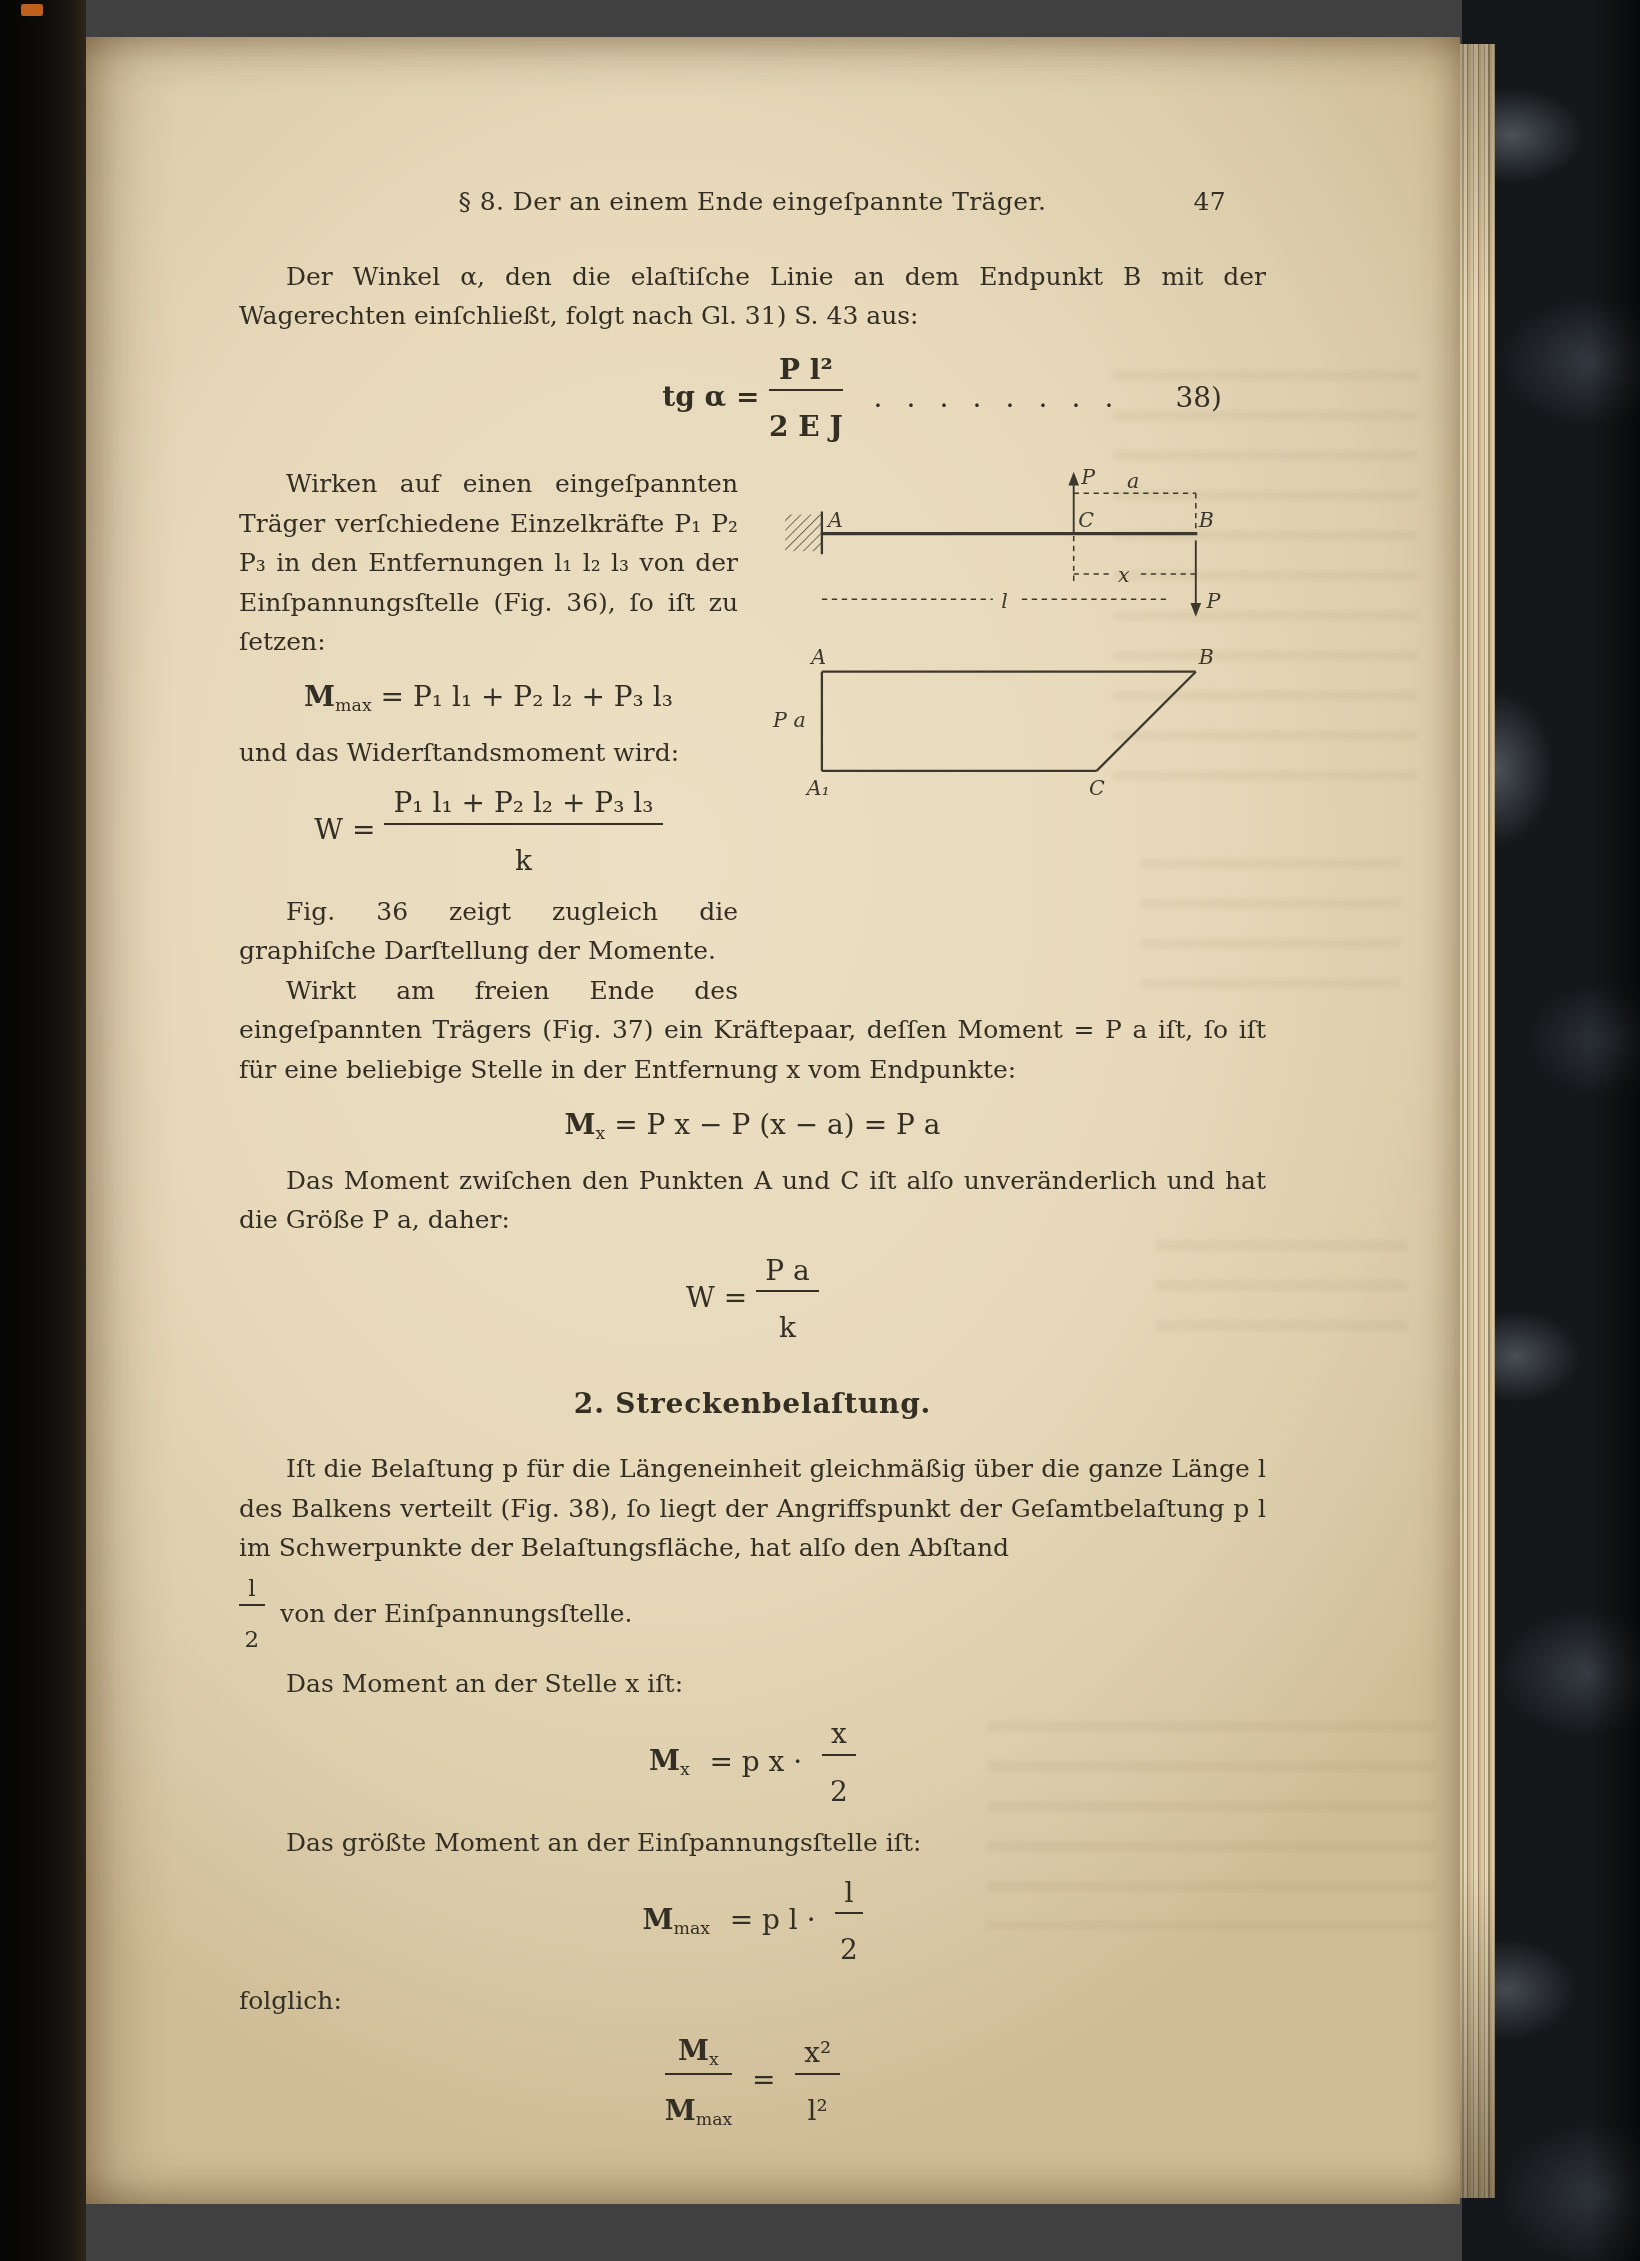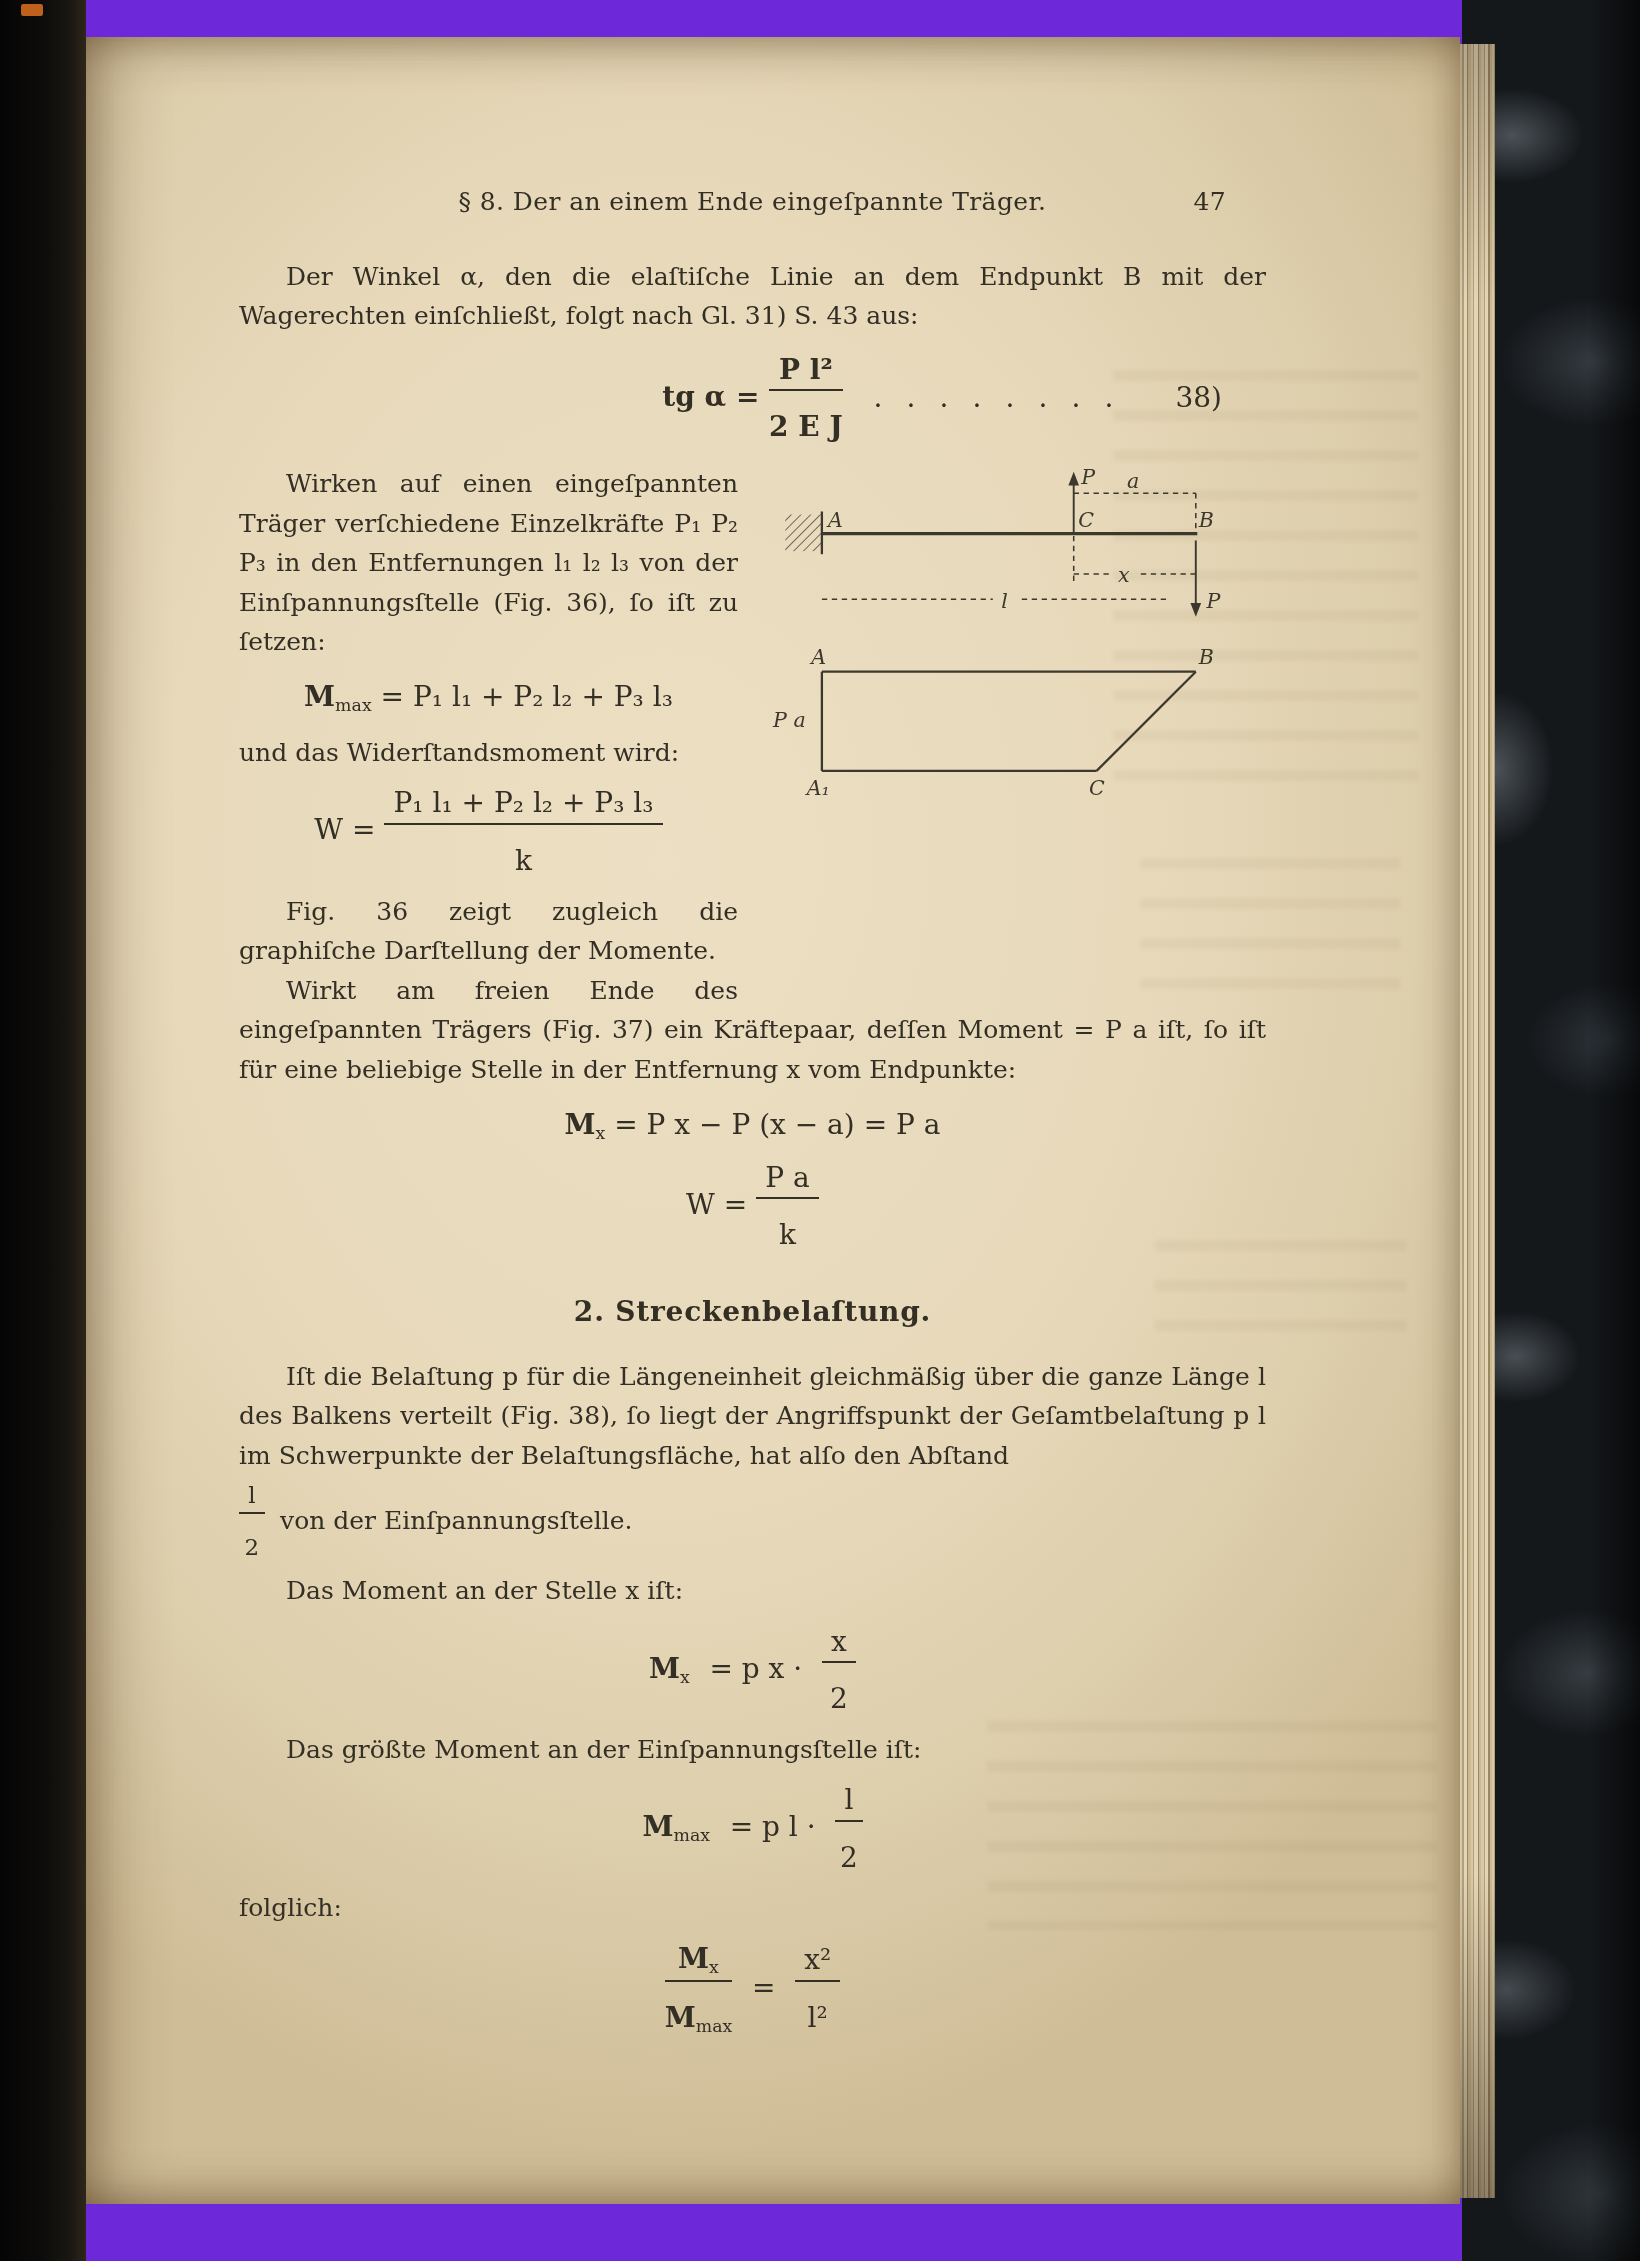--- a/index.html
+++ b/index.html
@@ -2,21 +2,21 @@
 <html style="font-size:12.2px"><head>
 <meta charset="utf-8">
 <style>
   html,body{margin:0;padding:0;}
   body{
     width:1641px;height:2261px;
     background:#0b0b0a;
     font-family:"DejaVu Serif", serif;
     overflow:hidden;
   }
-  .scene{position:relative;width:1641px;height:2261px;background:#6d28d9;overflow:hidden;}
+  .scene{position:relative;width:1641px;height:2261px;background:#404040;overflow:hidden;}
 
   
   .spine-left{
     position:absolute;left:0;top:0;width:86px;height:100%;
     background:linear-gradient(90deg,#050505 0%,#0d0c0a 50%,#1a1712 82%,#2e2619 100%);
   }
   .cover-right{
     position:absolute;right:0;top:0;width:179px;height:100%;
     background:
       radial-gradient(115px 76px at 28% 6%,  #4a5156 0%, rgba(74,81,86,0) 62%),
@@ -208,20 +208,21 @@
         <p class="para">Fig. 36 zeigt zugleich die graphiſche Darſtellung der Momente.</p>
 
         <p class="para">Wirkt am freien Ende des eingeſpannten Trägers (Fig. 37) ein Kräftepaar, deſſen Moment = P a iſt, ſo iſt für eine beliebige Stelle in der Entfernung x vom Endpunkte:</p>
       </div>
 
       <div class="eq">
         <span class="mfrak">M</span><span class="sub">x</span>
         <span>= P x − P (x − a) = P a</span>
       </div>
 
+      <p class="para">Das Moment zwiſchen den Punkten A und C iſt alſo unveränderlich und hat die Größe P a, daher:</p>
 
       <div class="eq">
         <span>W =</span>
         <span class="frac">
           <span class="num">P a</span>
           <span class="den">k</span>
         </span>
       </div>
 
       <div class="sec-head">2. Streckenbelaſtung.</div>

